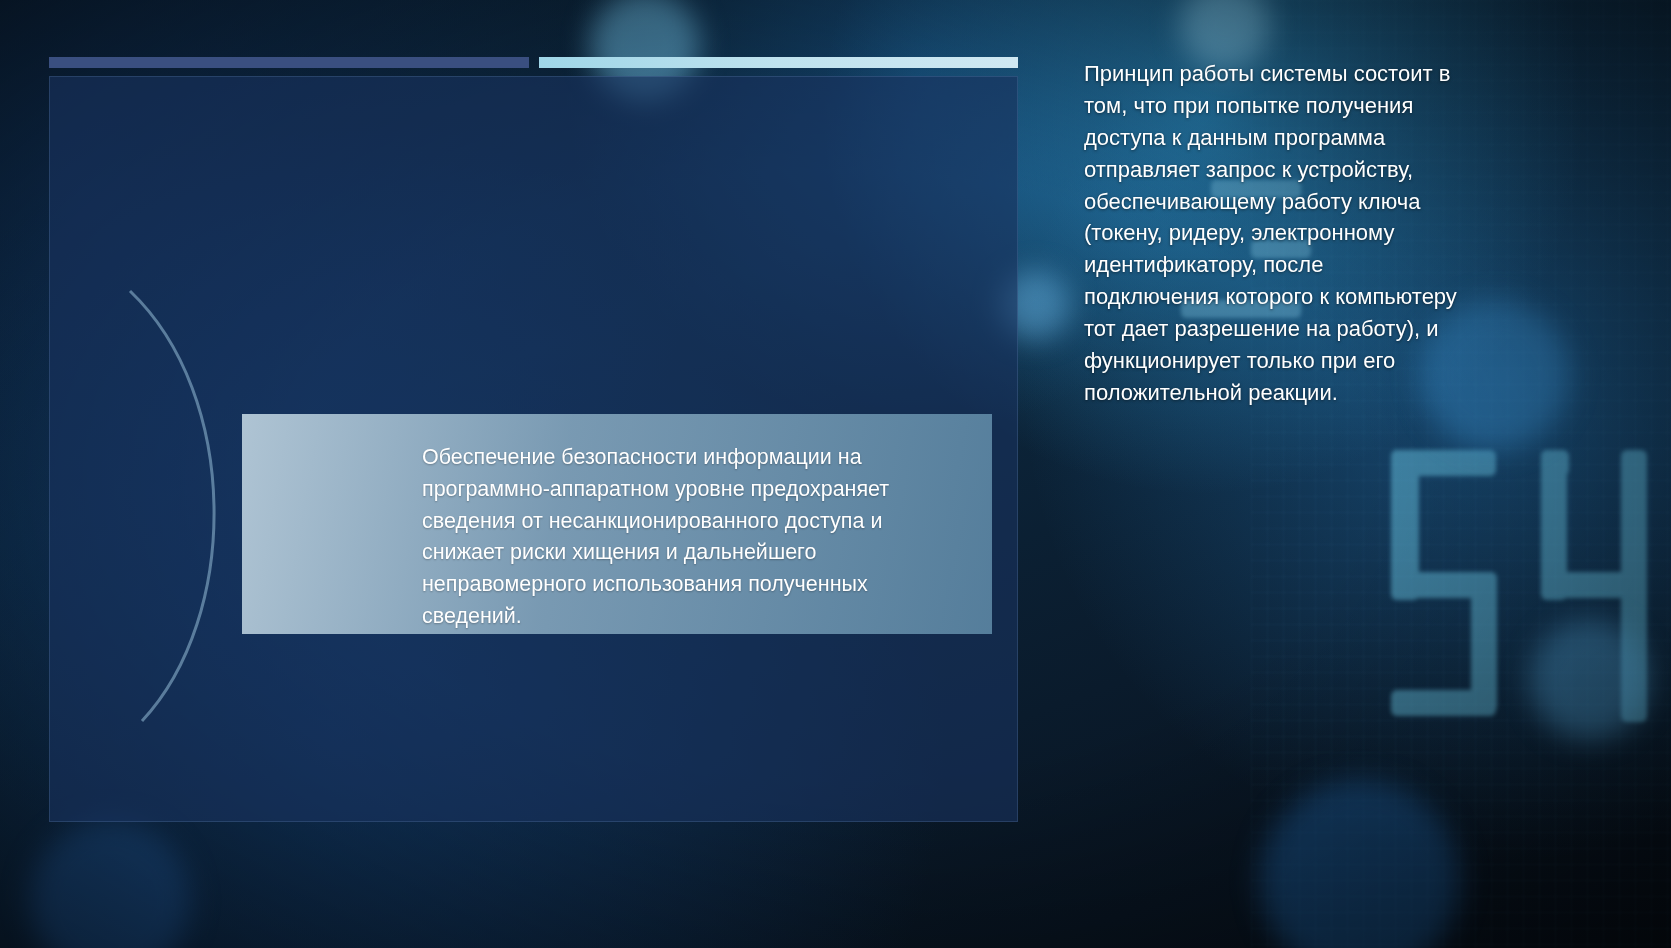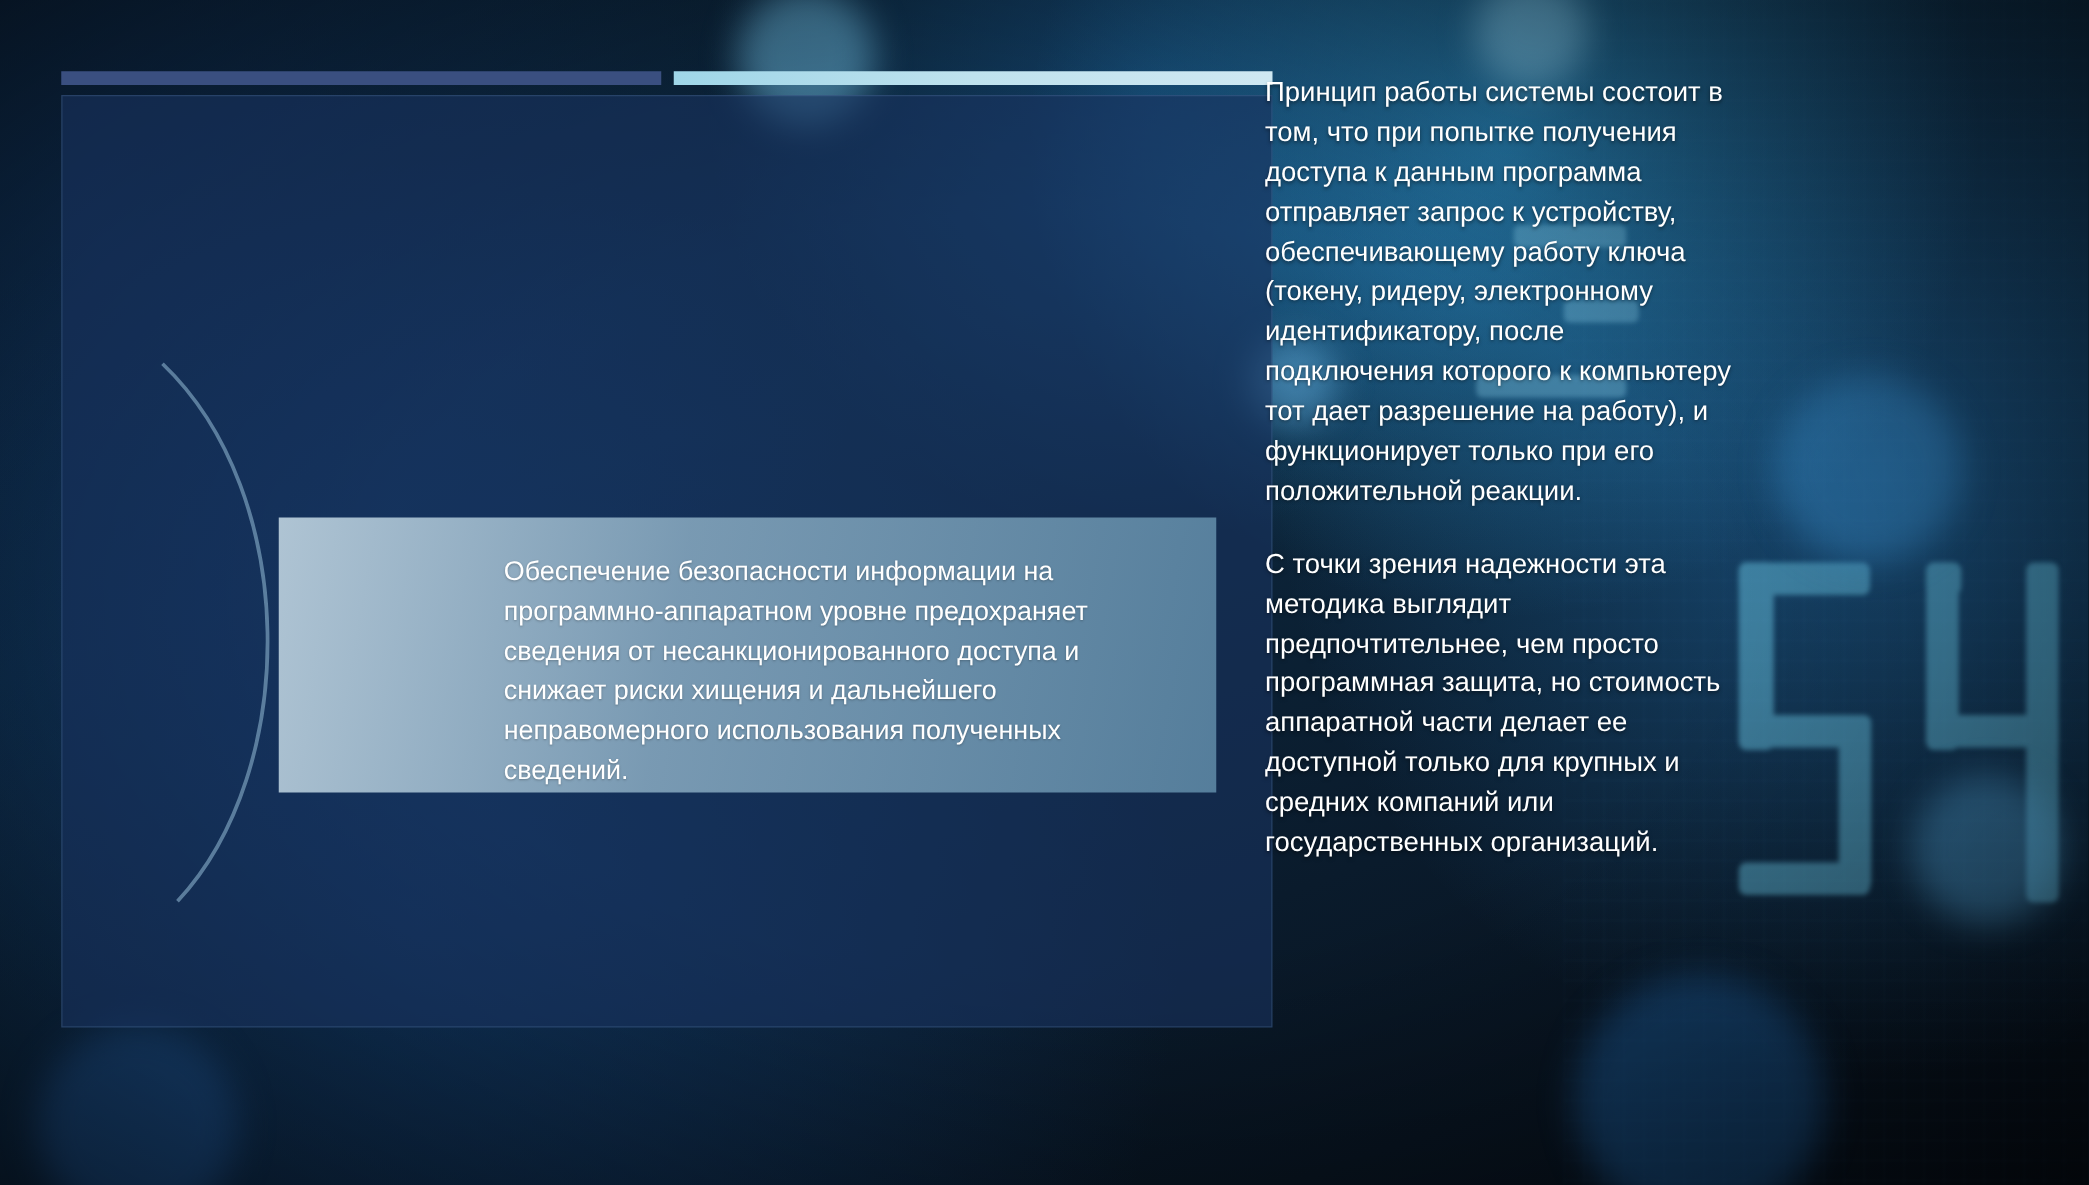--- a/index.html
+++ b/index.html
@@ -120,21 +120,21 @@
     left: 120px;
     top: 286px;
     width: 130px;
     height: 440px;
     pointer-events: none;
   }
 
   
   .callout {
     position: absolute;
-    left: 223px;
+    left: 242px;
     top: 414px;
     width: 750px;
     height: 220px;
     background: linear-gradient(100deg, rgba(196,216,228,0.88) 0%, rgba(146,180,201,0.80) 42%, rgba(108,155,183,0.74) 100%);
     box-sizing: border-box;
   }
   .callout-text {
     position: absolute;
     left: 180px;
     top: 28px;
@@ -142,21 +142,21 @@
     color: #ffffff;
     font-size: 21.5px;
     line-height: 1.48;
     font-weight: 400;
     text-shadow: 0 1px 2px rgba(0,0,0,0.28);
   }
 
   
   .right-col {
     position: absolute;
-    left: 1012px;
+    left: 1084px;
     top: 58px;
     width: 380px;
     color: #ffffff;
     font-size: 22px;
     line-height: 1.45;
     text-shadow: 0 1px 3px rgba(0,0,0,0.5);
   }
   .right-col p {
     margin: 0 0 26px 0;
   }
@@ -212,16 +212,15 @@
   <svg class="arc" viewBox="0 0 130 440" xmlns="http://www.w3.org/2000/svg">
     <path d="M10 5 C 120 110, 120 330, 22 435" fill="none" stroke="rgba(150,190,215,0.55)" stroke-width="3"></path>
   </svg>
 
   <div class="callout">
     <div class="callout-text">Обеспечение безопасности информации на программно-аппаратном уровне предохраняет сведения от несанкционированного доступа и снижает риски хищения и дальнейшего неправомерного использования полученных сведений.</div>
   </div>
 
   <div class="right-col">
     <p>Принцип работы системы состоит в том, что при попытке получения доступа к данным программа отправляет запрос к устройству, обеспечивающему работу ключа (токену, ридеру, электронному идентификатору, после подключения которого к компьютеру тот дает разрешение на работу), и функционирует только при его положительной реакции.</p>
-    <p>С точки зрения надежности эта методика выглядит предпочтительнее, чем просто программная защита, но стоимость аппаратной части делает ее доступной только для крупных и средних компаний или государственных организаций.</p>
   </div>
 
 </div>
 
 </body></html>

